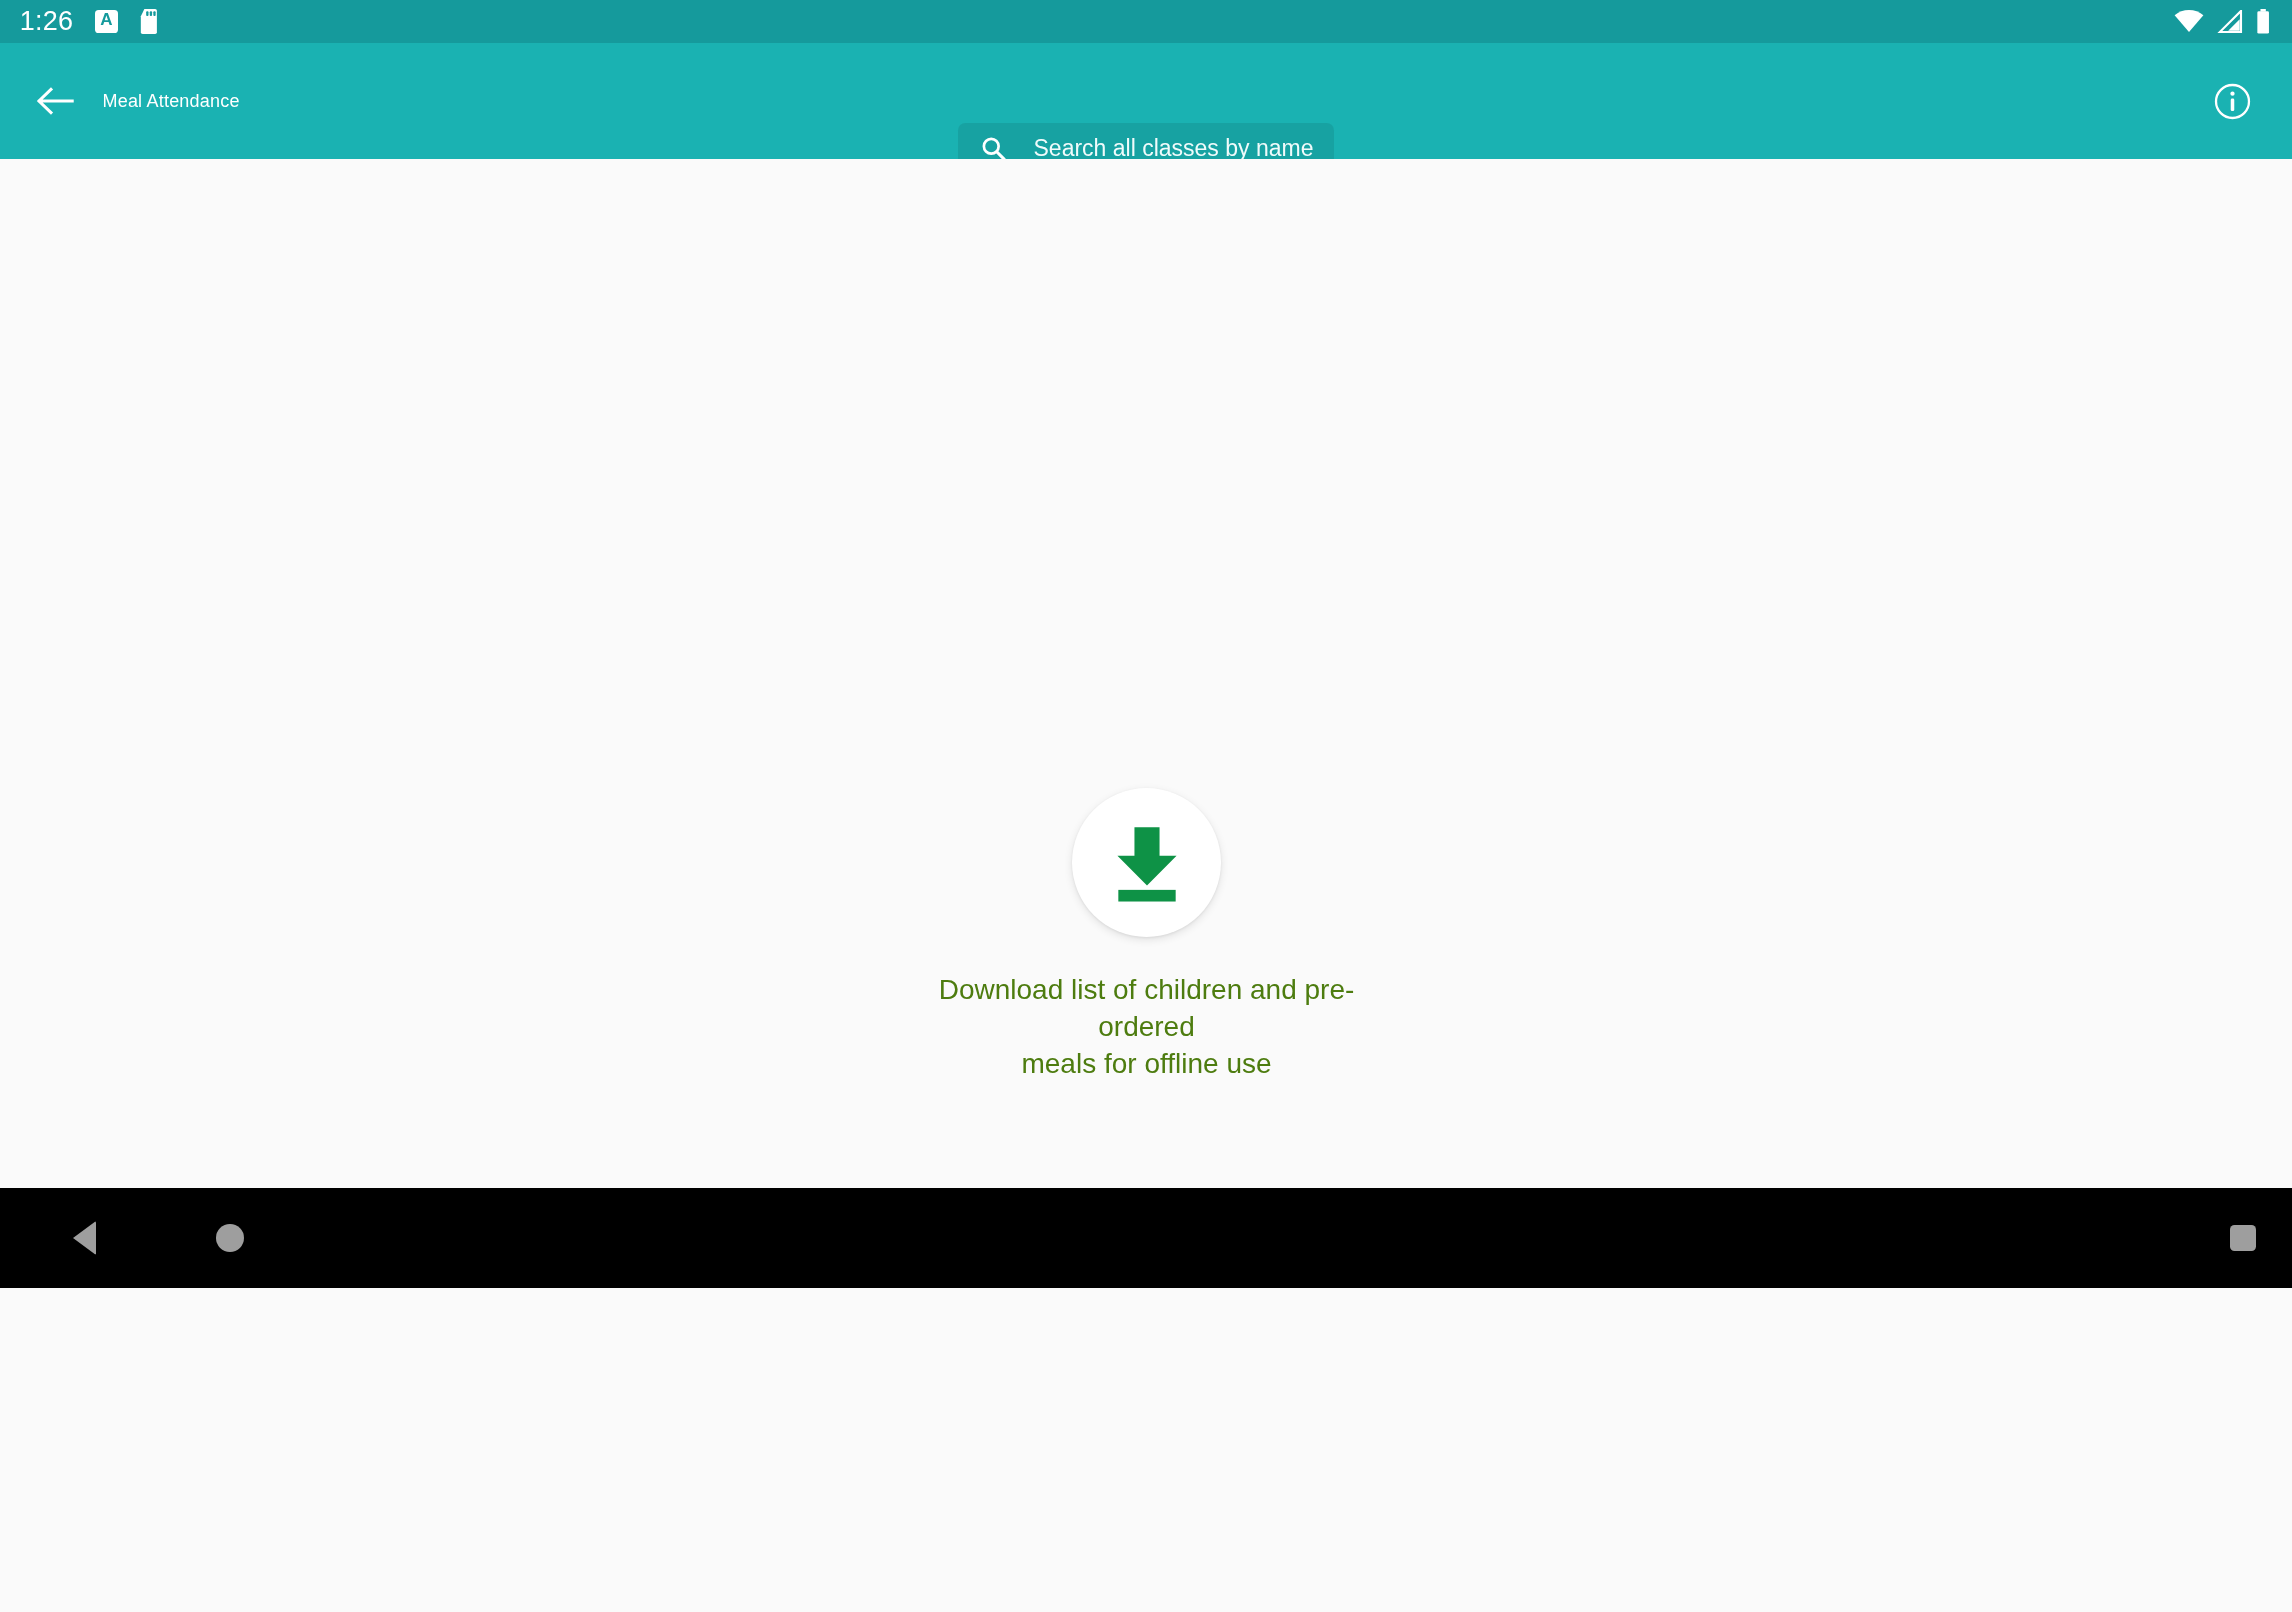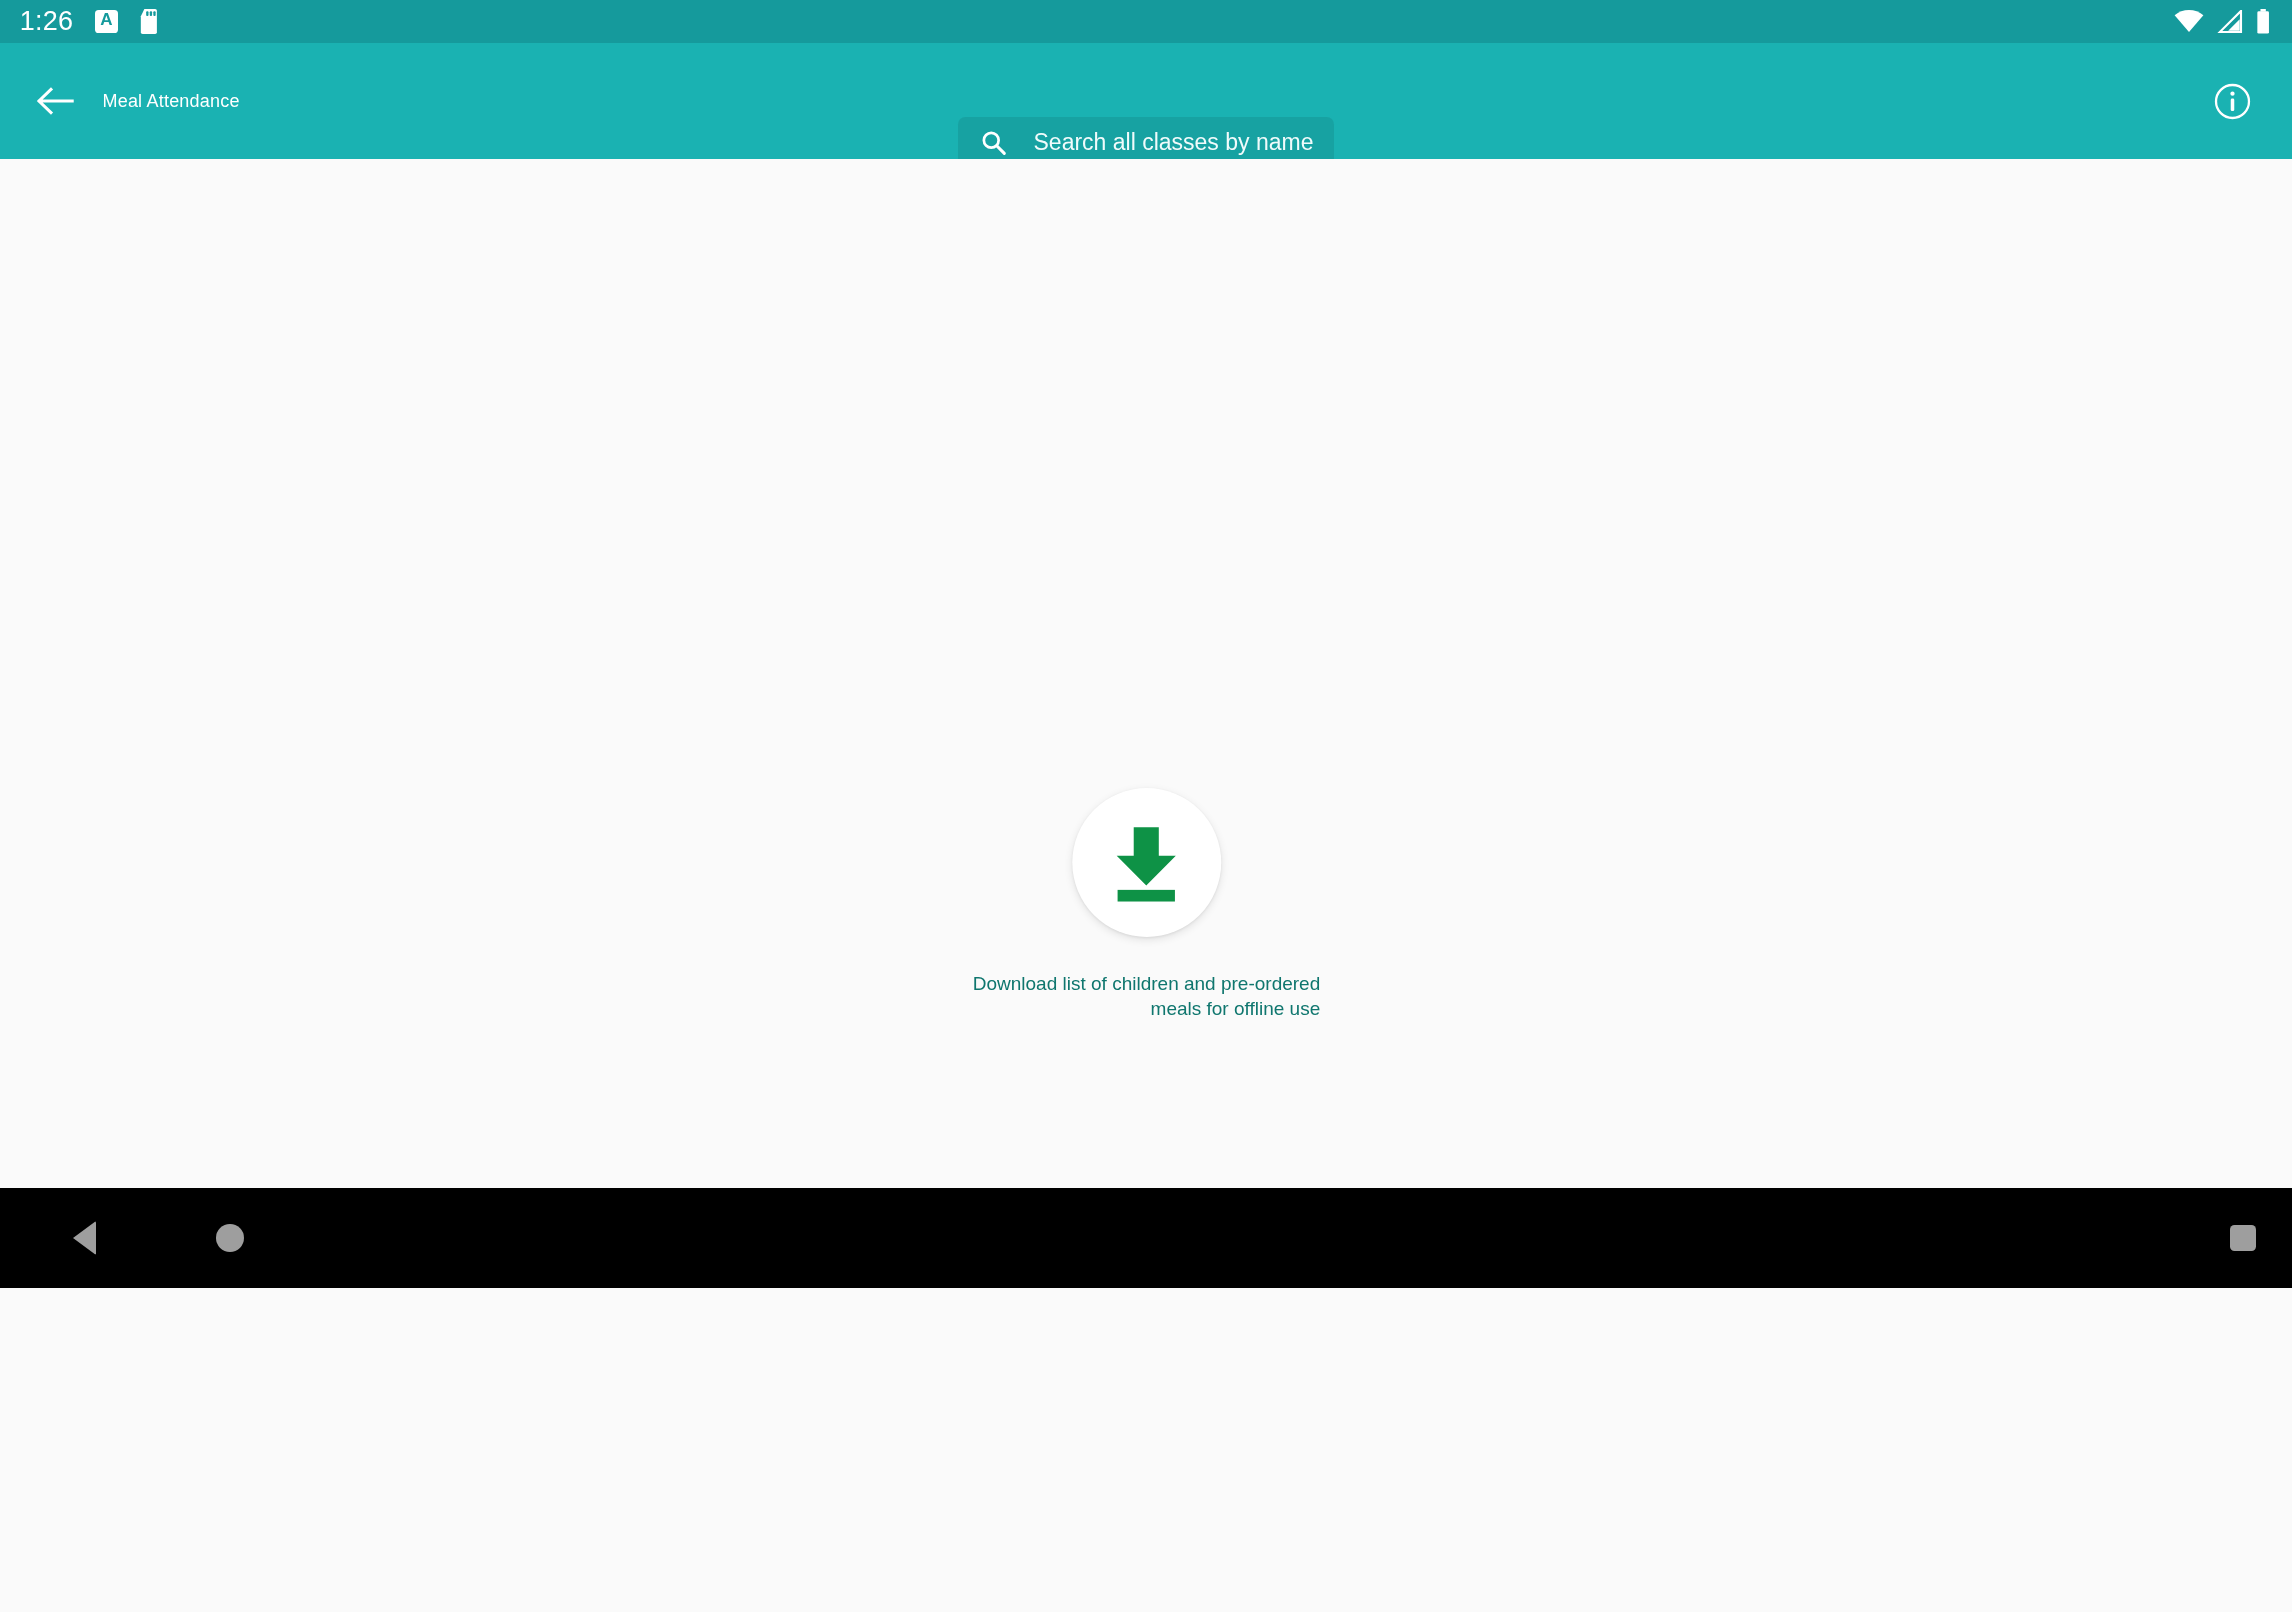--- a/index.html
+++ b/index.html
@@ -54,21 +54,21 @@
   .toolbar-title {
     color:#ffffff;
     font-size:18px;
     font-weight:400;
     margin-left:21.5px;
     letter-spacing:0.2px;
     white-space:nowrap;
   }
   .search-wrap {
     position:absolute;
-    left:958px; top:74px;
+    left:958px; top:80px;
     width:376px; height:50px;
     background:rgba(0,0,0,0.085);
     border-radius:7.2px;
     display:flex; align-items:center;
     padding:0 21.5px;
     cursor:text;
   }
   .search-icon { width:27px; height:27px; flex:0 0 auto; }
   .search-input {
     border:0; outline:0; background:transparent;
@@ -104,24 +104,24 @@
     width:149px; height:149px;
     border-radius:50%;
     background:#ffffff;
     box-shadow:0 2.7px 8px rgba(0,0,0,0.10), 0 0.9px 2.7px rgba(0,0,0,0.07);
     display:flex; align-items:center; justify-content:center;
     cursor:pointer;
   }
   .download-glyph { width:86px; height:86px; display:block; }
   .empty-text {
     margin-top:34px;
-    color:#0f766e;
-    font-size:19px;
+    color:#4d7c0f;
+    font-size:28px;
     line-height:1.33;
-    text-align:right;
+    text-align:center;
     max-width:502px;
     white-space:pre-line;
   }
 
   
   .nav-bar {
     height:100px; flex:0 0 100px;
     background:#000000;
     display:flex; align-items:center;
     position:relative;

